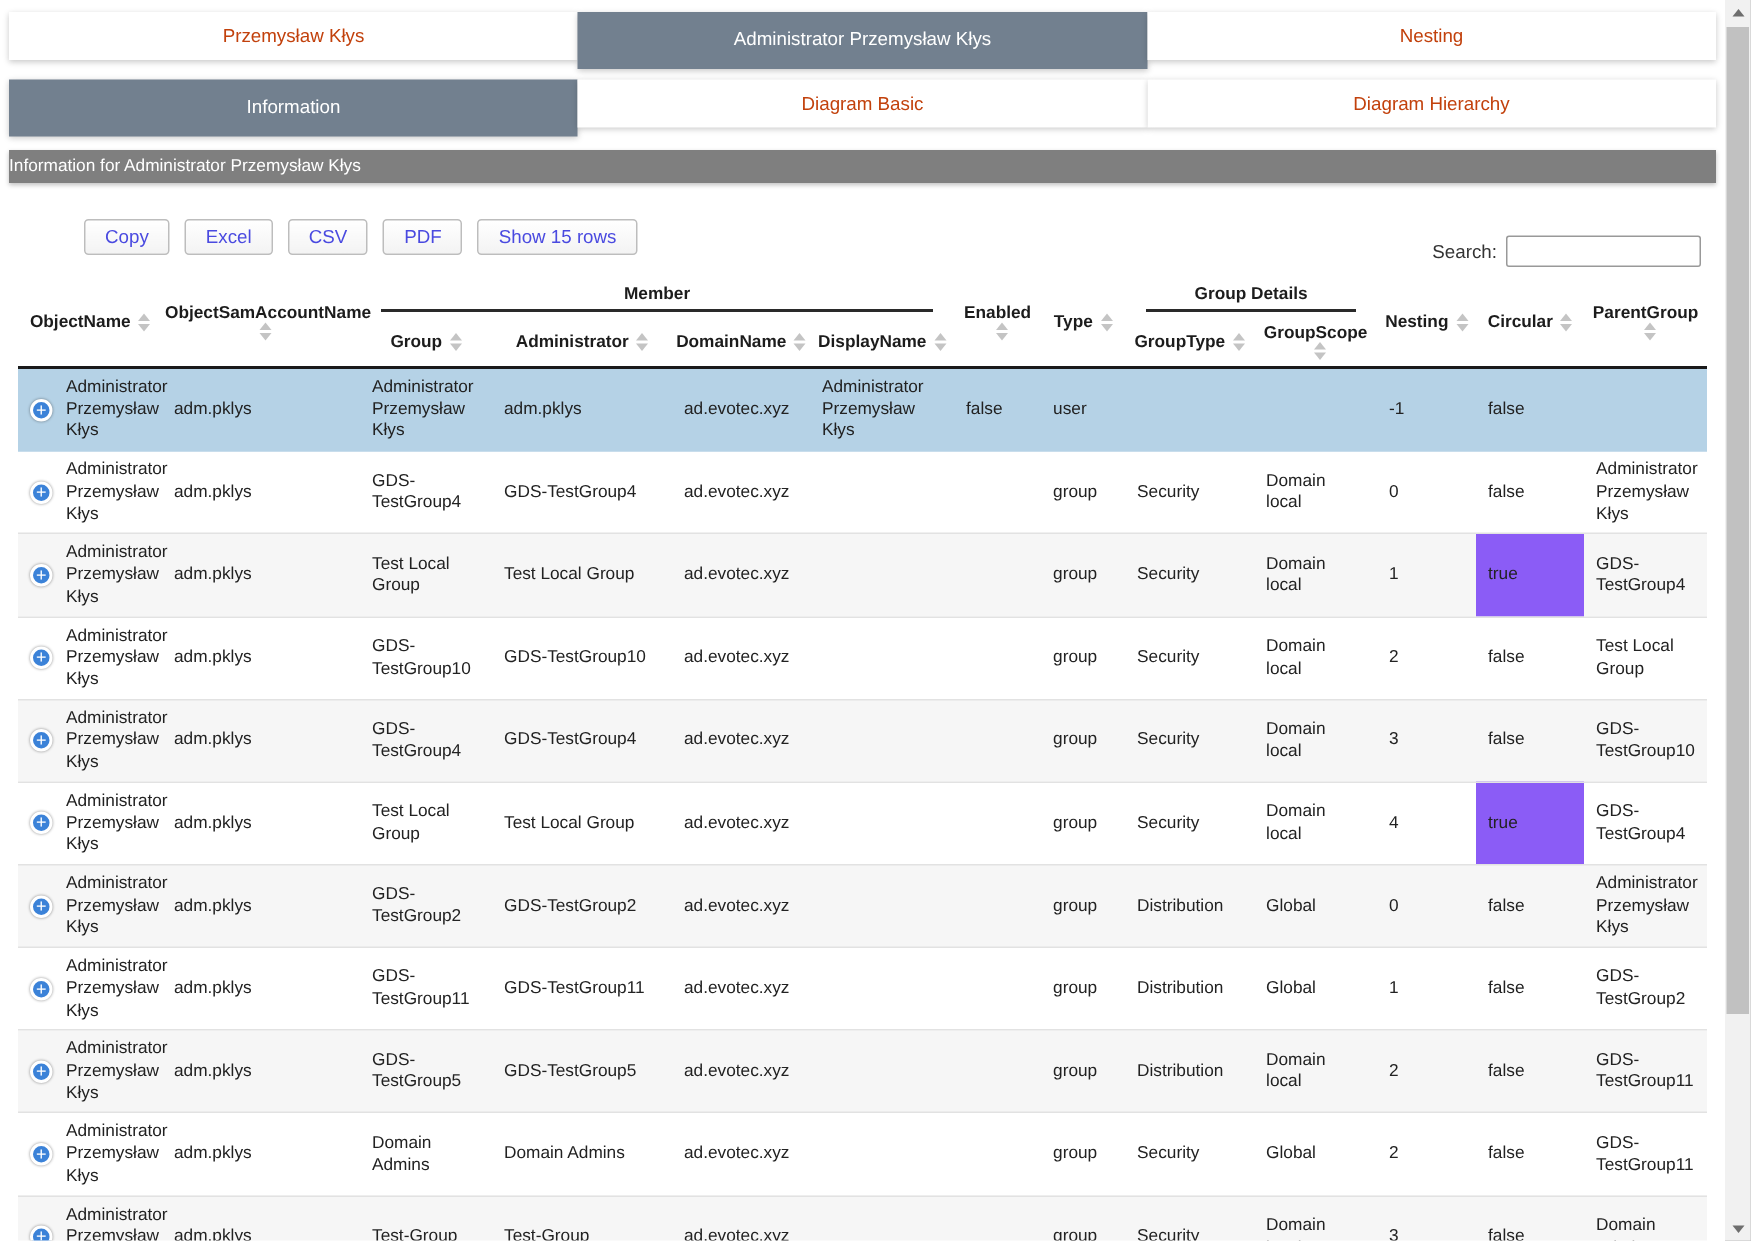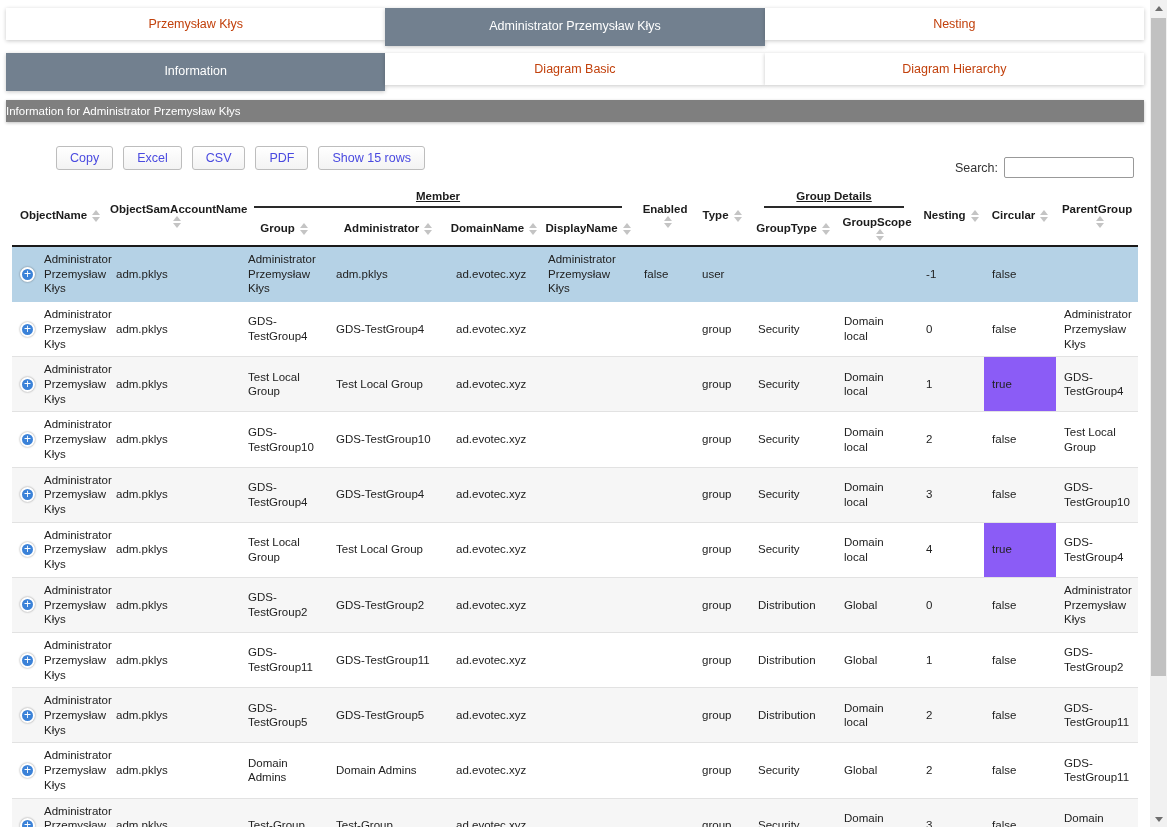--- a/index.html
+++ b/index.html
@@ -27,21 +27,21 @@
   .search-wrap { margin-left: auto; display: flex; align-items: center; font-size: 12.5px; color: #333; margin-top: 20px; }
   .search-wrap input { margin-left: 6px; width: 130px; height: 21px;
     border: 1px solid #999; border-radius: 2px; padding: 0 4px; font-size: 12px; }
 
   
   .table-wrap { margin: 0 12px; }
   table { width: 1126px; border-collapse: collapse; table-layout: fixed; font-size: 11.5px; }
   thead th { font-weight: bold; color: #1c1c1c; text-align: center; vertical-align: middle;
     padding: 4px 2px; font-size: 11.5px; }
   thead { border-bottom: 2px solid #1a1a1a; }
-  th .group-label { border-bottom: 2px solid #2a2a2a; padding-bottom: 4px; margin: 0 12px; text-decoration: underline; }
+  th .group-label { border-bottom: 2px solid #2a2a2a; padding-bottom: 4px; margin: 0 12px; }
   .sort-icon { display: inline-flex; flex-direction: column; gap: 2px; margin-left: 5px;
     vertical-align: middle; }
   .sort-icon::before { content: ""; width: 0; height: 0; border-left: 4px solid transparent;
     border-right: 4px solid transparent; border-bottom: 5px solid #c4c4c4; }
   .sort-icon::after { content: ""; width: 0; height: 0; border-left: 4px solid transparent;
     border-right: 4px solid transparent; border-top: 5px solid #c4c4c4; }
 
   tbody td { padding: 5px 8px; vertical-align: middle; line-height: 1.28; }
   tbody tr { border-bottom: 1px solid #e2e2e2; }
   tbody tr:nth-child(odd) { background: #f6f6f6; }

